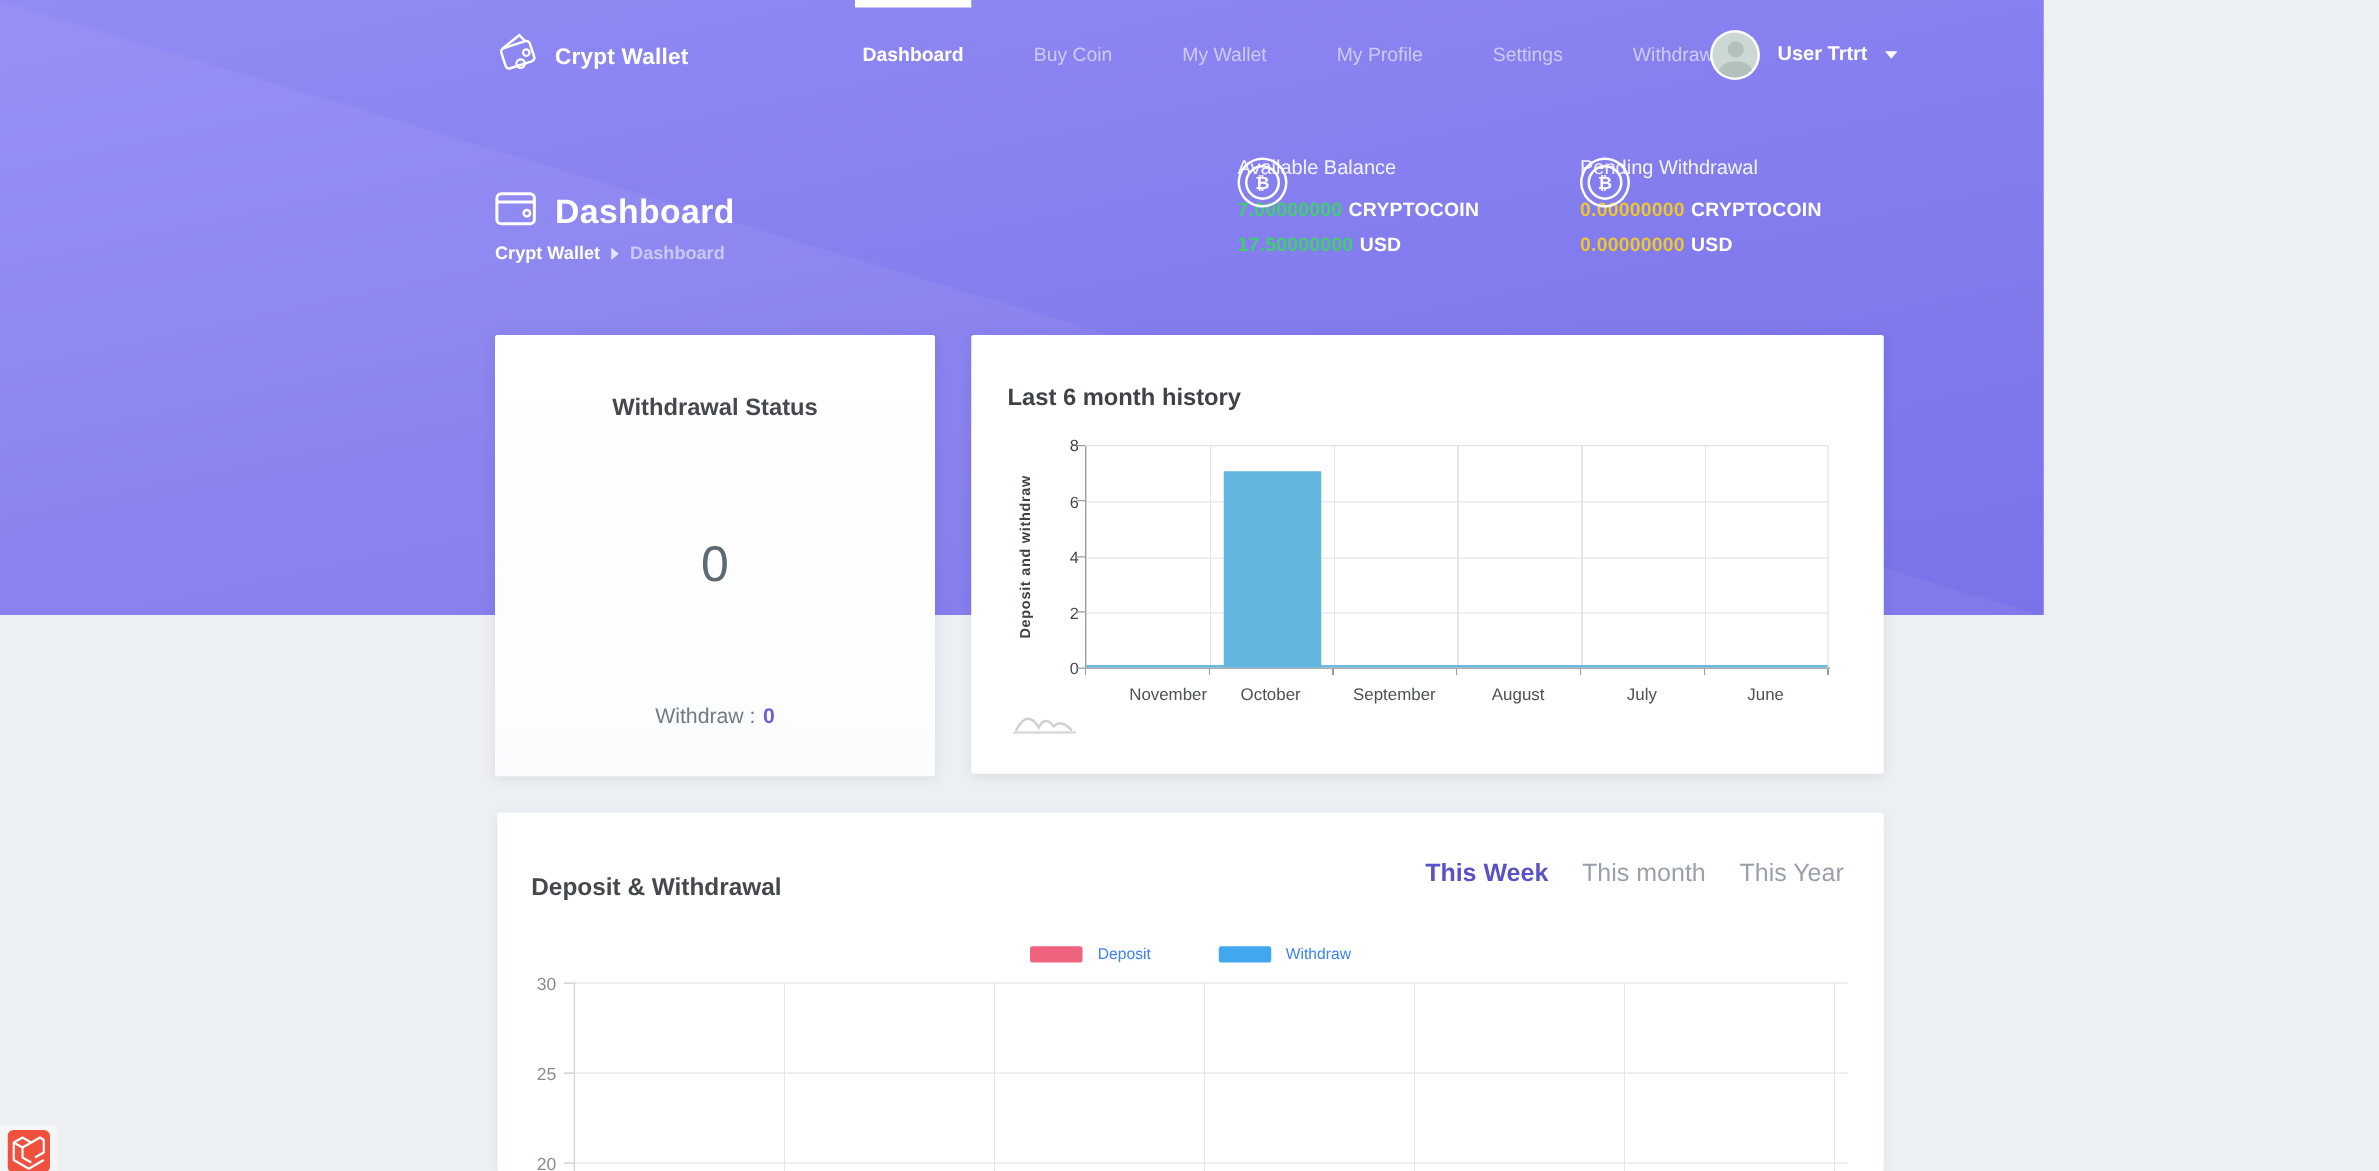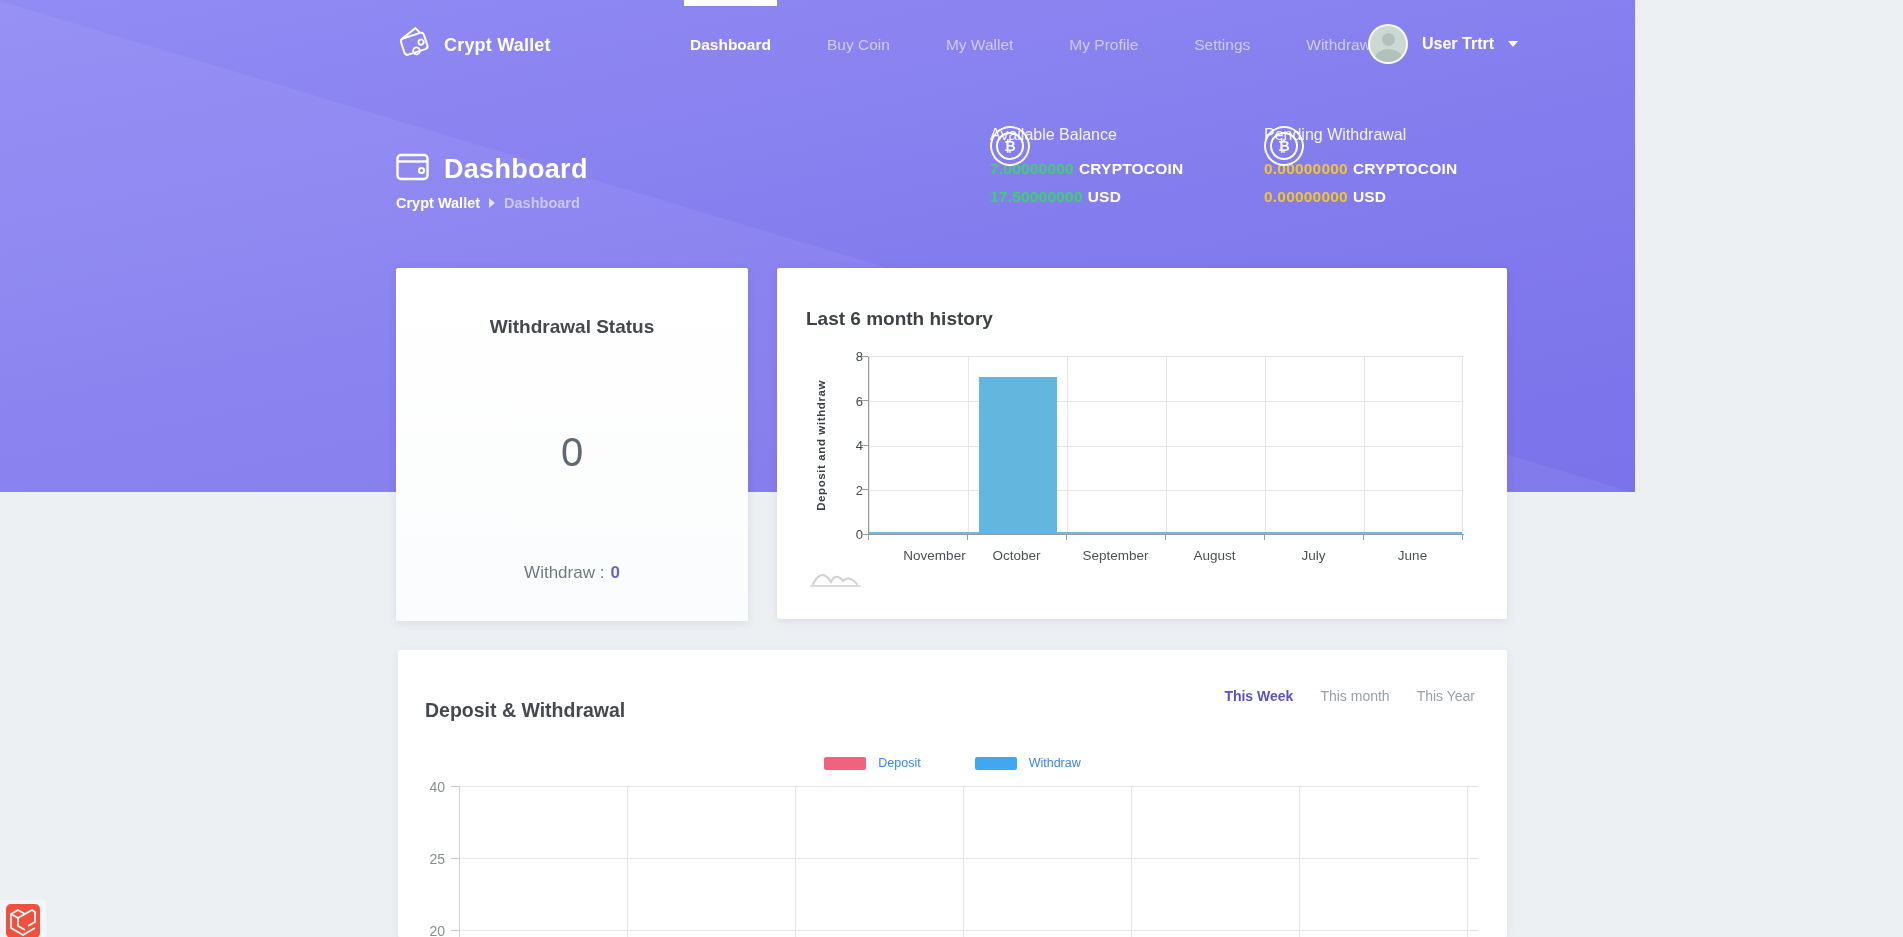--- a/index.html
+++ b/index.html
@@ -79,21 +79,21 @@
   .h-xtick-strip { position:absolute; left:91px; top:267px; width:596px; height:5px;
                    background-image:repeating-linear-gradient(to right, #979ca1 0 1px, transparent 1px 99px); }
   .h-xlabel { position:absolute; top:280px; width:99px; text-align:center; font-size:13.5px; color:#4c5156; }
   .h-ylabel { position:absolute; left:38px; top:88px; height:179px; display:flex; align-items:center; }
   .h-ylabel span { writing-mode:vertical-rl; transform:rotate(180deg); font-size:11.5px; font-weight:bold; color:#3c4145; letter-spacing:.6px; }
   .wave-icon { position:absolute; left:33px; top:295px; }
 
   
   .card-dw { left:398px; top:650px; width:1109px; height:287px; box-shadow:0 2px 10px rgba(60,60,90,.07); }
   .dw-title { position:absolute; left:27px; top:36px; font-size:19.5px; font-weight:bold; color:#45494d;margin-top:13px; }
-  .dw-tabs { position:absolute; right:32px; top:38px; display:flex; gap:27px; font-size:14px; }
+  .dw-tabs { position:absolute; right:32px; top:38px; display:flex; gap:27px; font-size:20px; }
   .dw-tab { color:#9aa0ab; cursor:pointer; }
   .dw-tab.active { color:#5b51c6; font-weight:bold; }
   .dw-legend { position:absolute; left:0; top:106px; width:100%; display:flex; justify-content:center; align-items:center; gap:12px;
                font-size:12.5px; color:#3b82f6; }
   .legend-swatch { width:42px; height:13px; border-radius:2px; display:inline-block; }
   .legend-gap { width:30px; }
   .dw-ytick { position:absolute; width:40px; text-align:right; right:1062px; font-size:14px; color:#878c91; }
   .dw-ytick-mark { position:absolute; left:53px; width:8px; height:1px; background:#c7cbd0; }
   .dw-grid-h { position:absolute; left:61px; width:1019px; height:1px; background:#e3e6e9; }
   .dw-grid-v { position:absolute; left:61px; top:136px; width:1009px; height:151px;
@@ -254,21 +254,21 @@
     </div>
 
     <div class="dw-legend">
       <span class="legend-swatch" style="background: rgb(240, 99, 126);"></span>
       <span>Deposit</span>
       <span class="legend-gap"></span>
       <span class="legend-swatch" style="background: rgb(65, 168, 239);"></span>
       <span>Withdraw</span>
     </div>
 
-    <div class="dw-ytick" style="top:129px;">40</div>
+    <div class="dw-ytick" style="top:129px;">30</div>
     <div class="dw-ytick" style="top:201px;">25</div>
     <div class="dw-ytick" style="top:273px;">20</div>
     <div class="dw-ytick-mark" style="top:136px;"></div>
     <div class="dw-ytick-mark" style="top:208px;"></div>
     <div class="dw-ytick-mark" style="top:280px;"></div>
 
     <div class="dw-grid-v"></div>
     <div class="dw-grid-h" style="top:136px;"></div>
     <div class="dw-grid-h" style="top:208px;"></div>
     <div class="dw-grid-h" style="top:280px;"></div>

